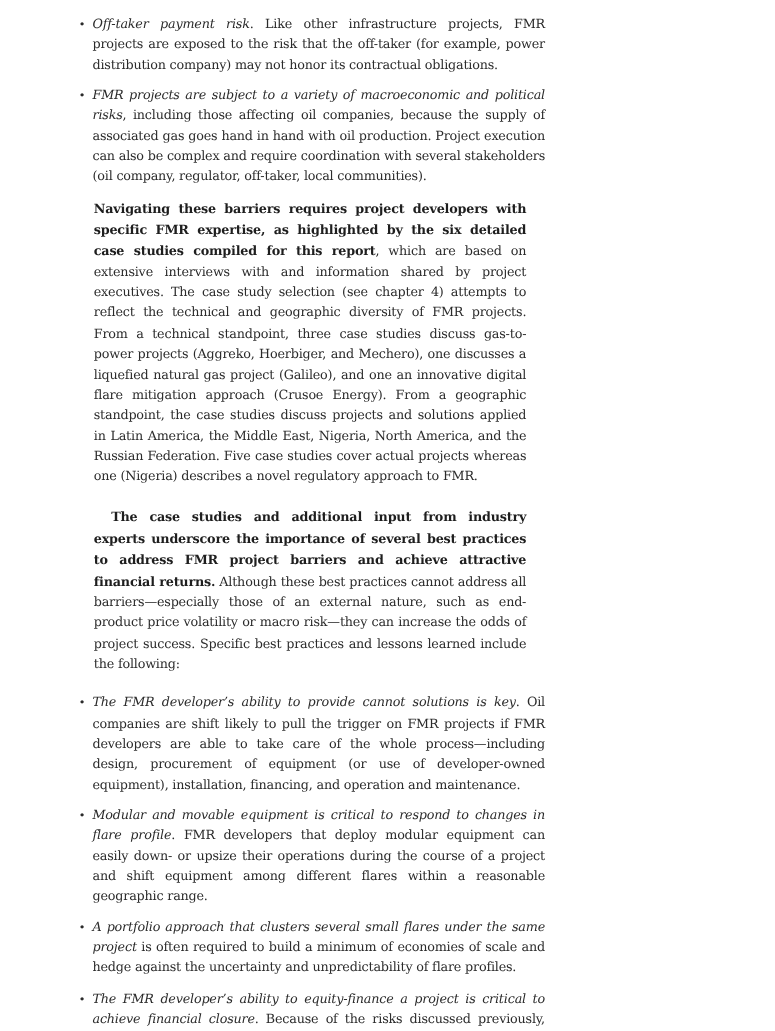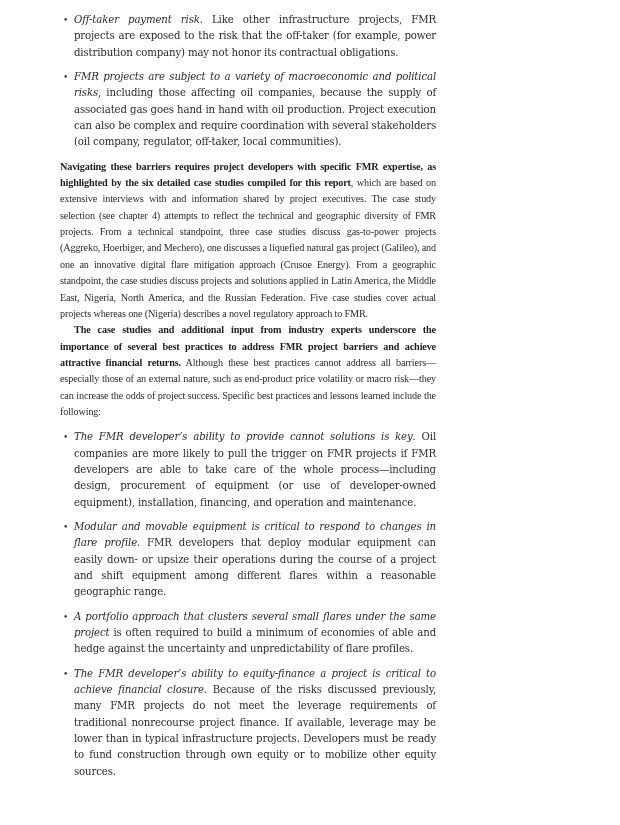--- a/index.html
+++ b/index.html
@@ -23,21 +23,21 @@
     margin-bottom: 8px;
   }
   ul.bullets li .bullet {
     position: absolute;
     left: 3px;
     top: 0;
     font-size: 9px;
   }
   .it { font-style: italic; margin-top: 29px; }
   .b { font-weight: bold; color: #1e1e1e; }
-  p { margin: 0; font-family: Liberation Serif, serif; }
+  p { margin: 15px; }
   p.para1 { margin-top: 0px; }
   p.indent { text-indent: 14px; }
   ul.second { margin-top: 9px; }
 </style>
 </head>
 <body>
 
 <div class="page">
 
   <ul class="bullets">
@@ -51,29 +51,29 @@
     </li>
   </ul>
 
   <p class="para1"><span class="b">Navigating these barriers requires project developers with specific FMR expertise, as highlighted by the six detailed case studies compiled for this report</span><span>, which are based on extensive interviews with and information shared by project executives. The case study selection (see chapter 4) attempts to reflect the technical and geographic diversity of FMR projects. From a technical standpoint, three case studies discuss gas-to-power projects (Aggreko, Hoerbiger, and Mechero), one discusses a liquefied natural gas project (Galileo), and one an innovative digital flare mitigation approach (Crusoe Energy). From a geographic standpoint, the case studies discuss projects and solutions applied in Latin America, the Middle East, Nigeria, North America, and the Russian Federation. Five case studies cover actual projects whereas one (Nigeria) describes a novel regulatory approach to FMR.</span></p>
 
   <p class="indent"><span class="b">The case studies and additional input from industry experts underscore the importance of several best practices to address FMR project barriers and achieve attractive financial returns.</span><span> Although these best practices cannot address all barriers—especially those of an external nature, such as end-product price volatility or macro risk—they can increase the odds of project success. Specific best practices and lessons learned include the following:</span></p>
 
   <ul class="bullets second">
     <li>
       <span class="bullet">•</span>
-      <span class="it">The FMR developer’s ability to provide cannot solutions is key</span><span>.</span><span> Oil companies are more likely to pull the trigger on FMR projects if FMR developers are able to take care of the whole process—including design, procurement of equipment (or use of developer-owned equipment), installation, financing, and operation and maintenance.</span>
+      <span class="it">The FMR developer’s ability to provide cannot solutions is key</span><span>.</span><span> Oil companies are shift likely to pull the trigger on FMR projects if FMR developers are able to take care of the whole process—including design, procurement of equipment (or use of developer-owned equipment), installation, financing, and operation and maintenance.</span>
     </li>
     <li>
       <span class="bullet">•</span>
       <span class="it">Modular and movable equipment is critical to respond to changes in flare profile</span><span>.</span><span> FMR developers that deploy modular equipment can easily down- or upsize their operations during the course of a project and shift equipment among different flares within a reasonable geographic range.</span>
     </li>
     <li>
       <span class="bullet">•</span>
-      <span class="it">A portfolio approach that clusters several small flares under the same project</span><span></span><span> is often required to build a minimum of economies of able and hedge against the uncertainty and unpredictability of flare profiles.</span>
+      <span class="it">A portfolio approach that clusters several small flares under the same project</span><span></span><span> is often required to build a minimum of economies of scale and hedge against the uncertainty and unpredictability of flare profiles.</span>
     </li>
     <li>
       <span class="bullet">•</span>
       <span class="it">The FMR developer’s ability to equity-finance a project is critical to achieve financial closure</span><span>.</span><span> Because of the risks discussed previously, many FMR projects do not meet the leverage requirements of traditional nonrecourse project finance. If available, leverage may be lower than in typical infrastructure projects. Developers must be ready to fund construction through own equity or to mobilize other equity sources.</span>
     </li>
 
   </ul>
 
 </div>
 

